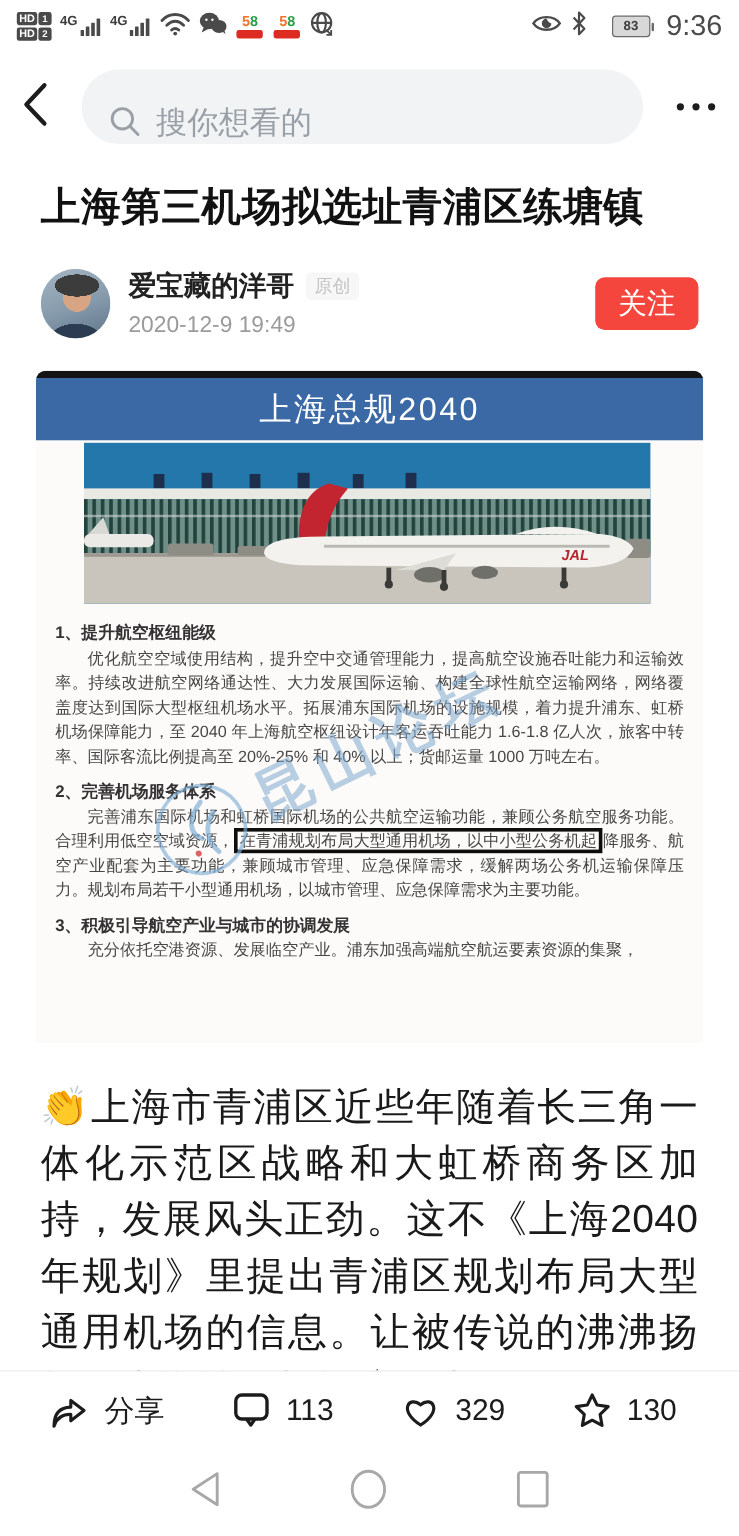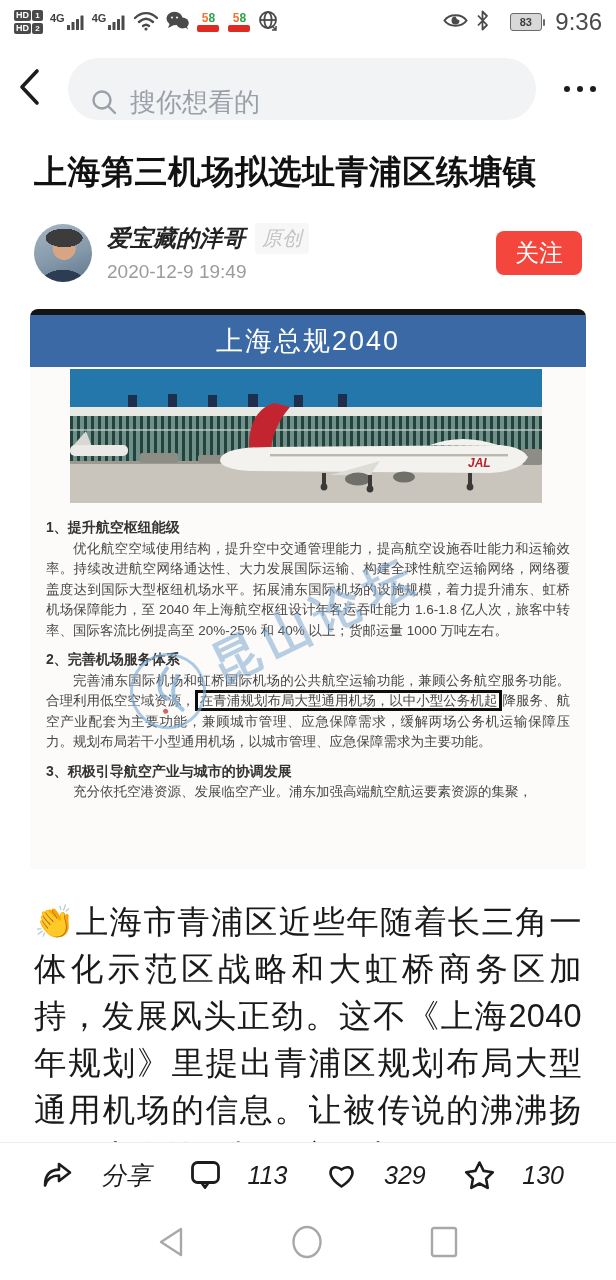--- a/index.html
+++ b/index.html
@@ -38,23 +38,23 @@
   .title { margin:16px 34px 10px; font-size:33px; font-weight:bold; color:#111; letter-spacing:0.5px; }
   .author-row { margin:28px 34px 0; display:flex; align-items:center; }
   .avatar { width:58px; height:58px; border-radius:50%; flex:0 0 58px; overflow:hidden;
     background:
       radial-gradient(ellipse 32% 16% at 52% 24%, #3c3c3c 0 99%, transparent 100%),
       radial-gradient(circle at 52% 42%, #d7a584 0 25%, transparent 26%),
       radial-gradient(ellipse 62% 38% at 50% 102%, #2c3c52 0 60%, transparent 61%),
       linear-gradient(160deg,#a5b6c4 0%, #8499aa 55%, #5f768a 100%);
   }
   .author-info { margin-left:15px; }
-  .author-line { display:flex; align-items:center; gap:10px;font-style:italic; }
+  .author-line { display:flex; align-items:center; gap:10px; }
   .author-name { font-size:23px; font-weight:bold; color:#222; }
-  .origin-badge { font-size:20px; color:#c4c4c4; background:#f7f7f7; border-radius:4px; padding:2px 7px; }
+  .origin-badge { font-size:15px; color:#c4c4c4; background:#f7f7f7; border-radius:4px; padding:2px 7px; }
   .pub-date { font-size:19px; color:#9b9b9b; margin-top:7px; }
   .follow-btn { margin-left:auto; width:86px; height:44px; background:#f4463c; border-radius:8px; color:#fff; font-size:24px; display:flex; align-items:center; justify-content:center; border:none; }
 
   
   .embed { position:relative; margin:26px 30px 0; width:556px; height:560px; background:#fcfbf9; border-radius:8px 8px 0 0; overflow:hidden; }
   .embed-topline { height:6px; background:#141414; border-radius:8px 8px 0 0; }
   .embed-header { height:52px; background:#3a69a6; color:#fff; font-size:27px; letter-spacing:2px; display:flex; align-items:center; justify-content:center; }
   .embed-photo { display:block; }
   .embed-text { padding:10px 16px 12px; font-size:13.5px; line-height:20.5px; color:#474747; text-align:justify; }
   .embed-text h3 { font-size:14px; color:#333; margin:8px 0 1px; font-weight:bold; }
@@ -64,21 +64,21 @@
   .watermark { position:absolute; left:88px; top:292px; display:flex; align-items:center; gap:14px; transform:rotate(-26deg); pointer-events:none; }
   .wm-circle { width:76px; height:76px; border:3px solid rgba(130,175,215,0.65); border-radius:50%; position:relative; }
   .wm-circle svg { position:absolute; left:10px; top:8px; }
   .wm-text { font-size:48px; font-weight:bold; letter-spacing:8px; color:rgba(125,168,208,0.55); white-space:nowrap; }
 
   
   .body-text { margin:30px 34px 0; font-size:32.5px; line-height:47px; color:#1a1a1a; text-align:justify; letter-spacing:0.3px; }
 
   
   .action-bar { position:absolute; left:0; right:0; bottom:73px; height:65px; border-top:1px solid #ececec; display:flex; align-items:center; justify-content:space-between; padding:0 52px 0 42px; background:#fff; }
-  .act { display:flex; align-items:center; gap:27px; background:none; border:none;font-style:italic; }
+  .act { display:flex; align-items:flex-end; gap:13px; background:none; border:none; }
   .act-label { font-size:25px; color:#1c1c1c; }
 
   
   .nav-bar { position:absolute; left:0; right:0; bottom:0; height:73px; background:#fff; display:flex; align-items:center; justify-content:center; gap:104px; }
 </style>
 </head>
 <body>
 
 <div class="screen">
 

